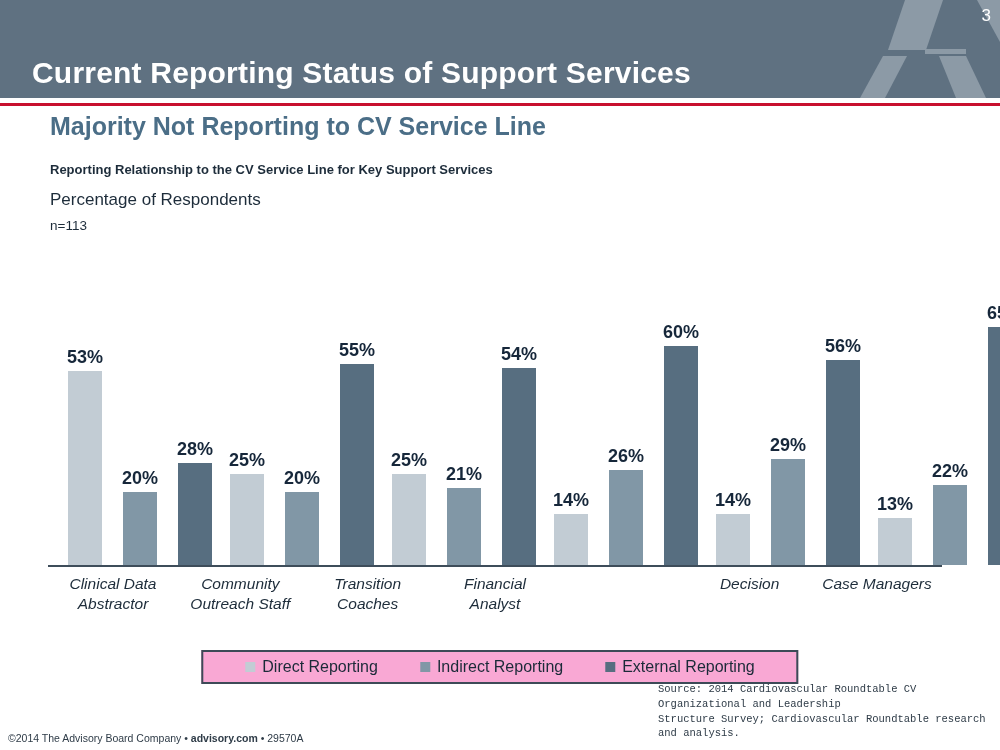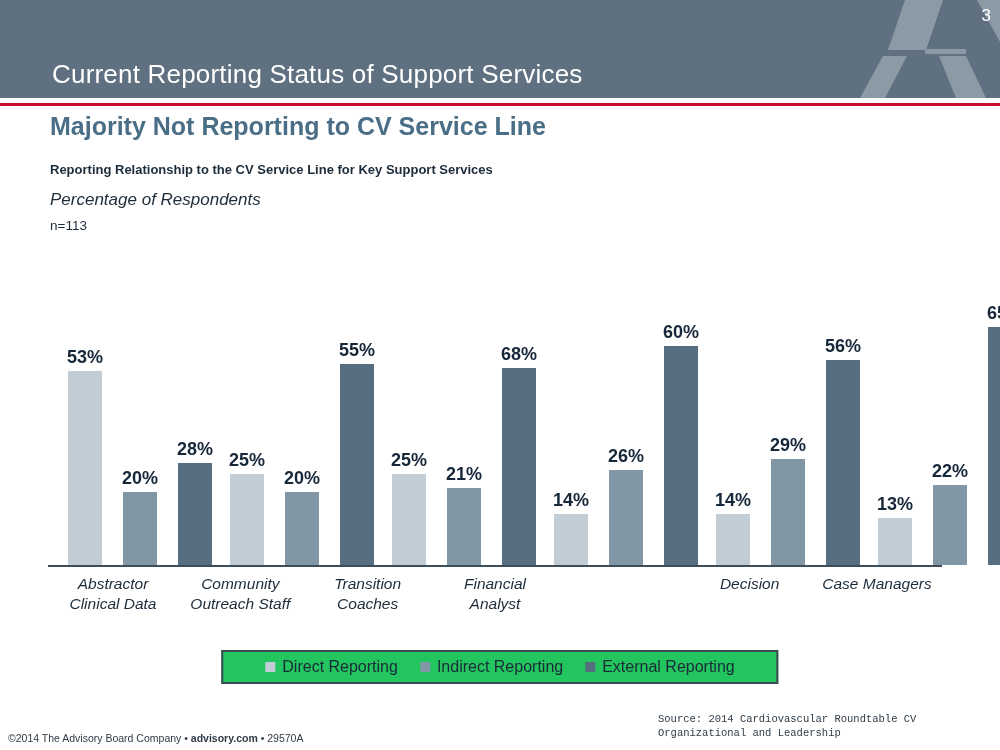--- a/index.html
+++ b/index.html
@@ -6,31 +6,31 @@
   html,body { width:1000px; height:750px; }
   body { font-family:"Liberation Sans", sans-serif; background:#fff; position:relative; overflow:hidden; }
 
   .slide { position:absolute; inset:0; width:1000px; height:750px; background:#fff; }
 
   
   .header-band { position:absolute; left:0; top:0; width:1000px; height:98px;
                  background:var(--header-band,#5f7181); overflow:hidden; }
   .logo-svg { position:absolute; right:0; top:0; }
   .page-num { position:absolute; top:6px; right:9px; color:#fff; font-size:17px; }
-  .slide-title { position:absolute; left:52px; bottom:8px; color:#fff; font-size:26px;
-                 font-weight:normal; white-space:nowrap; letter-spacing:0.2px; }
+  .slide-title { position:absolute; left:32px; bottom:8px; color:#fff; font-size:30px;
+                 font-weight:bold; white-space:nowrap; letter-spacing:0.2px; }
   .red-rule { position:absolute; left:0; top:103px; width:1000px; height:3px;
               background:var(--accent-red,#c8102e); }
 
   
   .subtitle { position:absolute; left:50px; top:112px; font-size:25px;
               color:var(--subtitle-blue,#4b6e87); white-space:nowrap;text-align:right; }
   .chart-title { position:absolute; left:50px; top:162px; font-size:13px; font-weight:bold;
                  color:var(--text-dark,#1d2c3a); white-space:nowrap; }
-  .chart-subtitle { position:absolute; left:50px; top:190px; font-size:17px; font-style:italic;
+  .chart-subtitle { position:absolute; left:50px; top:190px; font-size:17px; 
                     color:var(--text-dark,#1d2c3a); }
   .sample-size { position:absolute; left:50px; top:218px; font-size:13.5px;
                  color:var(--text-dark,#1d2c3a); }
 
   
   .bar-groups { position:absolute; left:59px; top:268px; width:872px; height:297px;
                 display:flex; justify-content:space-between; align-items:flex-end; }
   .group { display:flex; align-items:flex-end; gap:3px; height:100%; }
   .cell { display:flex; flex-direction:column; align-items:center; justify-content:flex-end; width:52px; }
   .val { font-size:18px; font-weight:bold; color:#16273a; margin-bottom:3px; white-space:nowrap; }
@@ -39,22 +39,22 @@
             background:var(--axis,#3e4d5a); }
   .category-axis { position:absolute; left:59px; top:574px; width:872px;
                    display:flex; justify-content:space-between; }
   .cat { width:108px; position:relative; height:48px; }
   .cat-inner { position:absolute; left:50%; transform:translateX(-50%); width:176px;
                text-align:center; font-style:italic; font-size:15.5px; line-height:1.3;
                color:var(--text-dark,#1d2c3a); }
 
   
   .legend { position:absolute; left:50%; transform:translateX(-50%); top:650px;
-            border:2px solid #3d4a57; background:#22c55e; display:flex; align-items:center;
-            gap:22px; padding:6px 42px; white-space:nowrap; }
+            border:2px solid #3d4a57; background:#f9a8d4; display:flex; align-items:center;
+            gap:42px; padding:6px 42px; white-space:nowrap; }
   .legend-item { display:flex; align-items:center; font-size:16px; color:#1b2a38; }
   .sw { width:10px; height:10px; display:inline-block; margin-right:7px; }
 
   
   .footer-left { position:absolute; left:8px; bottom:6px; font-size:10.5px; color:#2e3b47; }
   .footer-left b { font-weight:bold; }
   .source { position:absolute; left:658px; bottom:9px; font-size:10.5px; line-height:1.4;
             color:#2e3b47;font-family:Liberation Mono, monospace; }
 </style>
 </head>
@@ -114,21 +114,21 @@
       <div class="group">
         <div class="cell">
           <div class="val">25%</div>
           <div class="bar" style="height: 91.375px; background: rgb(194, 204, 212);"></div>
         </div>
         <div class="cell">
           <div class="val">21%</div>
           <div class="bar" style="height: 76.755px; background: rgb(129, 151, 166);"></div>
         </div>
         <div class="cell">
-          <div class="val">68%</div>
+          <div class="val">54%</div>
           <div class="bar" style="height: 197.37px; background: rgb(87, 110, 128);"></div>
         </div>
       </div>
       <div class="group">
         <div class="cell">
           <div class="val">14%</div>
           <div class="bar" style="height: 51.17px; background: rgb(194, 204, 212);"></div>
         </div>
         <div class="cell">
           <div class="val">26%</div>
@@ -179,22 +179,22 @@
         <div class="cell">
           <div class="val">73%</div>
           <div class="bar" style="height: 266.815px; background: rgb(87, 110, 128);"></div>
         </div>
       </div>
     </div>
   <div class="x-axis"></div>
   <div class="category-axis">
       <div class="cat">
         <div class="cat-inner">
+          <div>Clinical Data</div>
           <div>Abstractor</div>
-          <div>Clinical Data</div>
         </div>
       </div>
       <div class="cat">
         <div class="cat-inner">
           <div>Community</div>
           <div>Outreach Staff</div>
         </div>
       </div>
       <div class="cat">
         <div class="cat-inner">
@@ -237,15 +237,16 @@
         <span class="sw" style="background: rgb(87, 110, 128);"></span>
         <span>External Reporting</span>
       </div>
     </div>
 
   <div class="footer-left">
     <span>©2014 The Advisory Board Company • </span><b>advisory.com</b><span> • 29570A</span>
   </div>
   <div class="source">
     <div>Source: 2014 Cardiovascular Roundtable CV Organizational and Leadership</div>
+    <div>Structure Survey; Cardiovascular Roundtable research and analysis.</div>
   </div>
 
 </div>
 
 </body></html>

